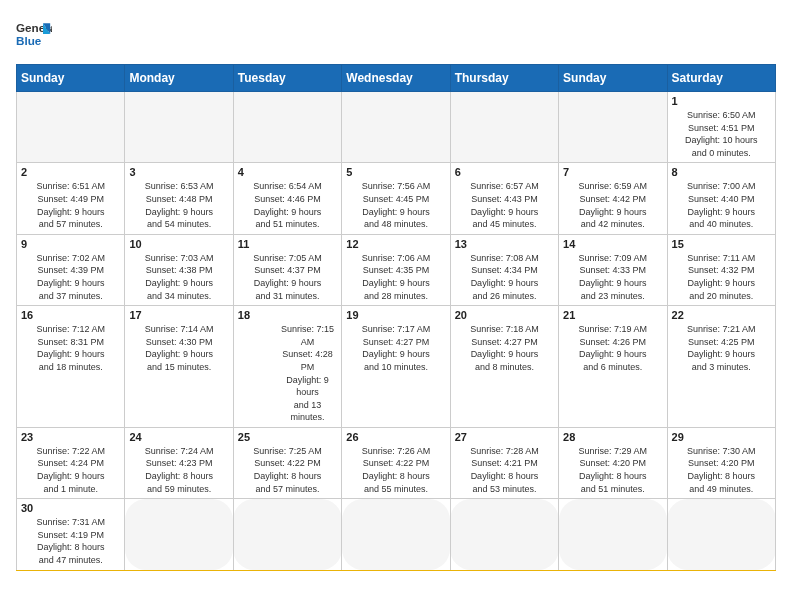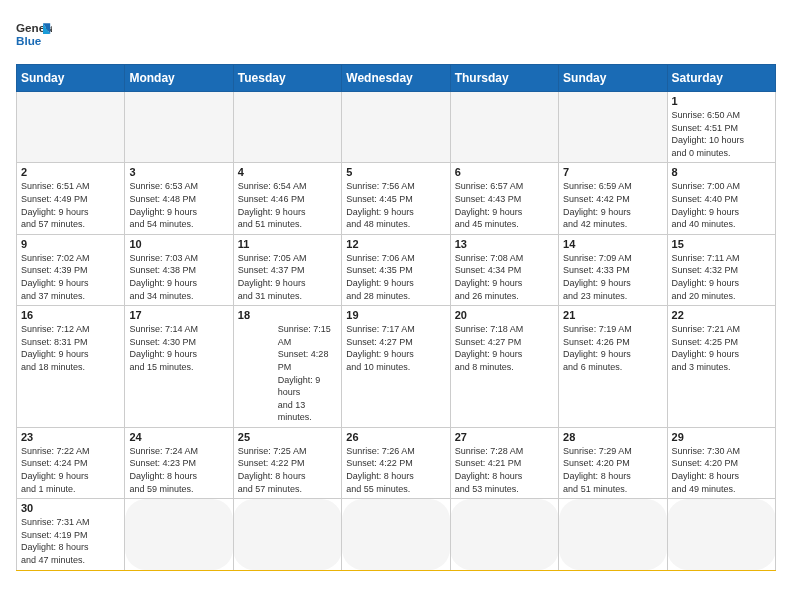--- a/index.html
+++ b/index.html
@@ -68,20 +68,21 @@
     .day-number {
       font-size: 11px;
       font-weight: bold;
       margin-bottom: 2px;
       color: #222;
     }
     .day-info {
       font-size: 9px;
       color: #333;
       line-height: 1.4;
+      text-align: center;
     }
     .last-row td {
       border-bottom: 1px solid #eab308;
       border-radius: 21px;
     }
   </style>
 </head>
 <body>
 
 <div class="header">

